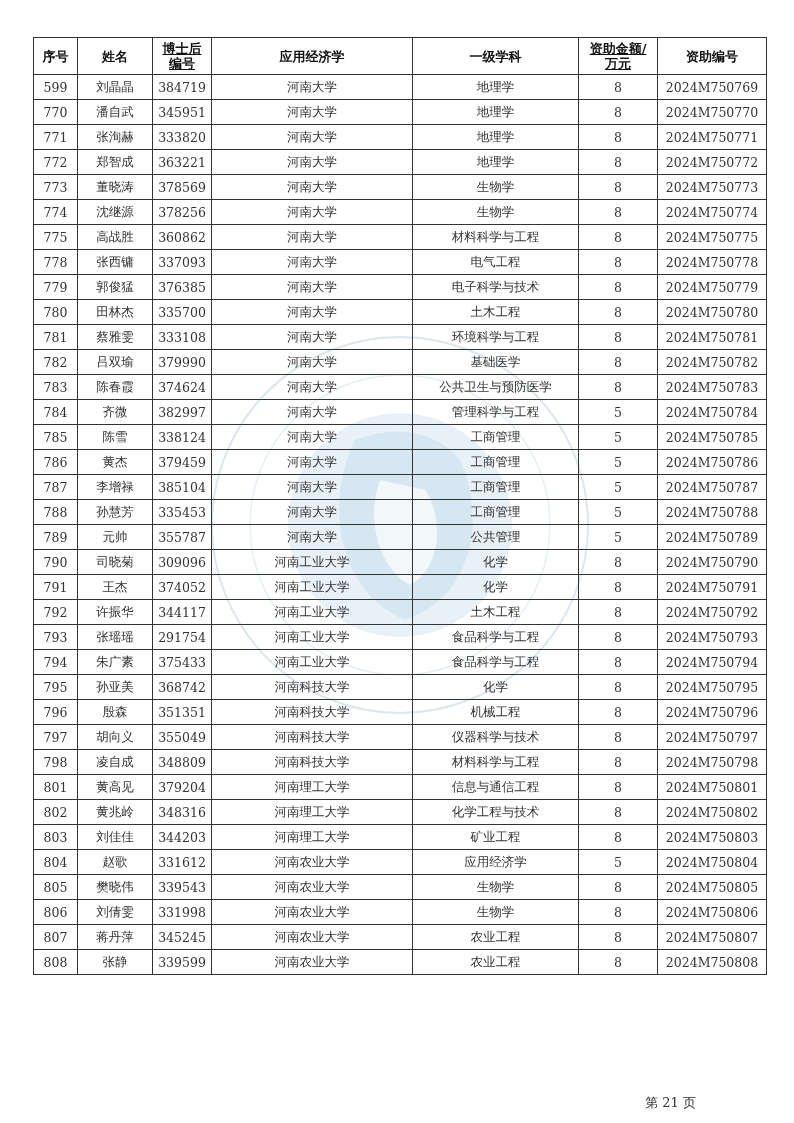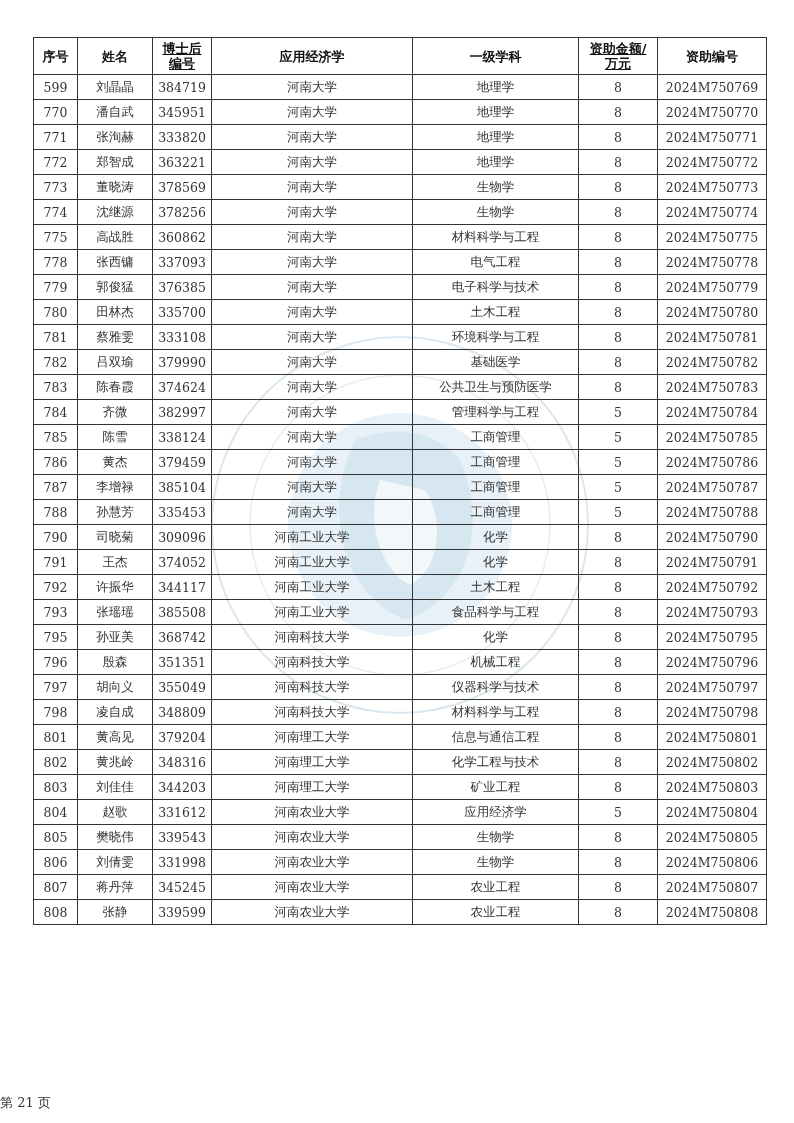--- a/index.html
+++ b/index.html
@@ -26,21 +26,21 @@
     height: 36px; font-family: "DejaVu Sans", "Liberation Sans", sans-serif;
     font-size: 13px; font-weight: bold; line-height: 15px; color: #111;
   }
   table.roster th .wrap { white-space: normal; display: block; text-decoration: underline; }
   table.roster td {
     height: 24px; font-size: 12.5px; color: #333;
   }
   table.roster td.num { font-size: 12.5px; }
   .footer {
     position: absolute; left: 0; width: 696px; top: 1094px;
-    text-align: left; font-size: 13px; color: #333;
+    text-align: right; font-size: 13px; color: #333;
   }
 </style>
 </head>
 <body>
 
 <svg class="watermark" viewBox="0 0 390 390" xmlns="http://www.w3.org/2000/svg">
   <circle cx="195" cy="195" r="188" fill="none" stroke="#dbe7ef" stroke-width="2"></circle>
   <circle cx="195" cy="195" r="150" fill="none" stroke="#e4eef4" stroke-width="1.5"></circle>
   <circle cx="195" cy="195" r="112" fill="#e8f1f7"></circle>
   <path d="M150 110 C 120 170, 130 260, 200 290 C 260 270, 285 200, 255 130 C 230 100, 190 95, 150 110 Z" fill="#d6e7f1"></path>
@@ -232,20 +232,29 @@
       <tr>
         <td class="num">788</td>
         <td>孙慧芳</td>
         <td class="num">335453</td>
         <td>河南大学</td>
         <td>工商管理</td>
         <td class="num">5</td>
         <td class="num">2024M750788</td>
       </tr>
       <tr>
+        <td class="num">789</td>
+        <td>元帅</td>
+        <td class="num">355787</td>
+        <td>河南大学</td>
+        <td>公共管理</td>
+        <td class="num">5</td>
+        <td class="num">2024M750789</td>
+      </tr>
+      <tr>
         <td class="num">790</td>
         <td>司晓菊</td>
         <td class="num">309096</td>
         <td>河南工业大学</td>
         <td>化学</td>
         <td class="num">8</td>
         <td class="num">2024M750790</td>
       </tr>
       <tr>
         <td class="num">791</td>
@@ -261,25 +270,34 @@
         <td>许振华</td>
         <td class="num">344117</td>
         <td>河南工业大学</td>
         <td>土木工程</td>
         <td class="num">8</td>
         <td class="num">2024M750792</td>
       </tr>
       <tr>
         <td class="num">793</td>
         <td>张瑶瑶</td>
-        <td class="num">385508</td>
+        <td class="num">291754</td>
         <td>河南工业大学</td>
         <td>食品科学与工程</td>
         <td class="num">8</td>
         <td class="num">2024M750793</td>
+      </tr>
+      <tr>
+        <td class="num">794</td>
+        <td>朱广素</td>
+        <td class="num">375433</td>
+        <td>河南工业大学</td>
+        <td>食品科学与工程</td>
+        <td class="num">8</td>
+        <td class="num">2024M750794</td>
       </tr>
       <tr>
         <td class="num">795</td>
         <td>孙亚美</td>
         <td class="num">368742</td>
         <td>河南科技大学</td>
         <td>化学</td>
         <td class="num">8</td>
         <td class="num">2024M750795</td>
       </tr>

